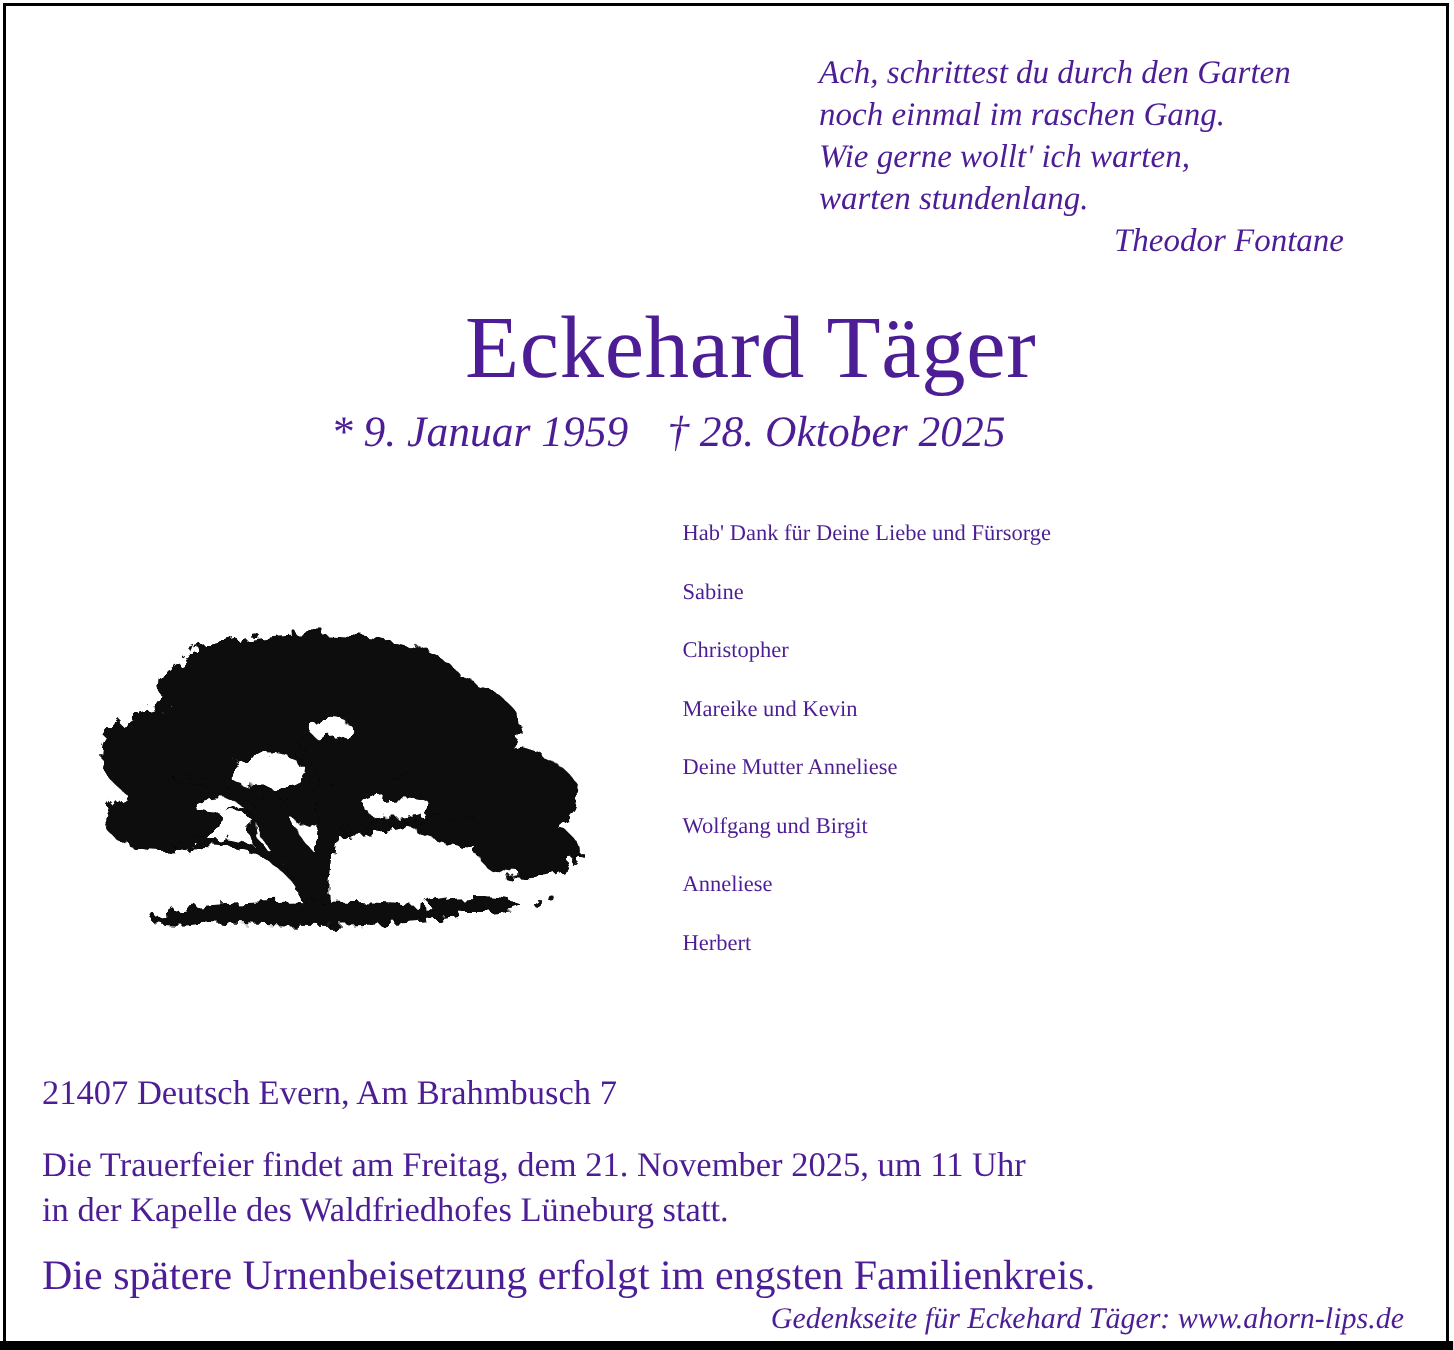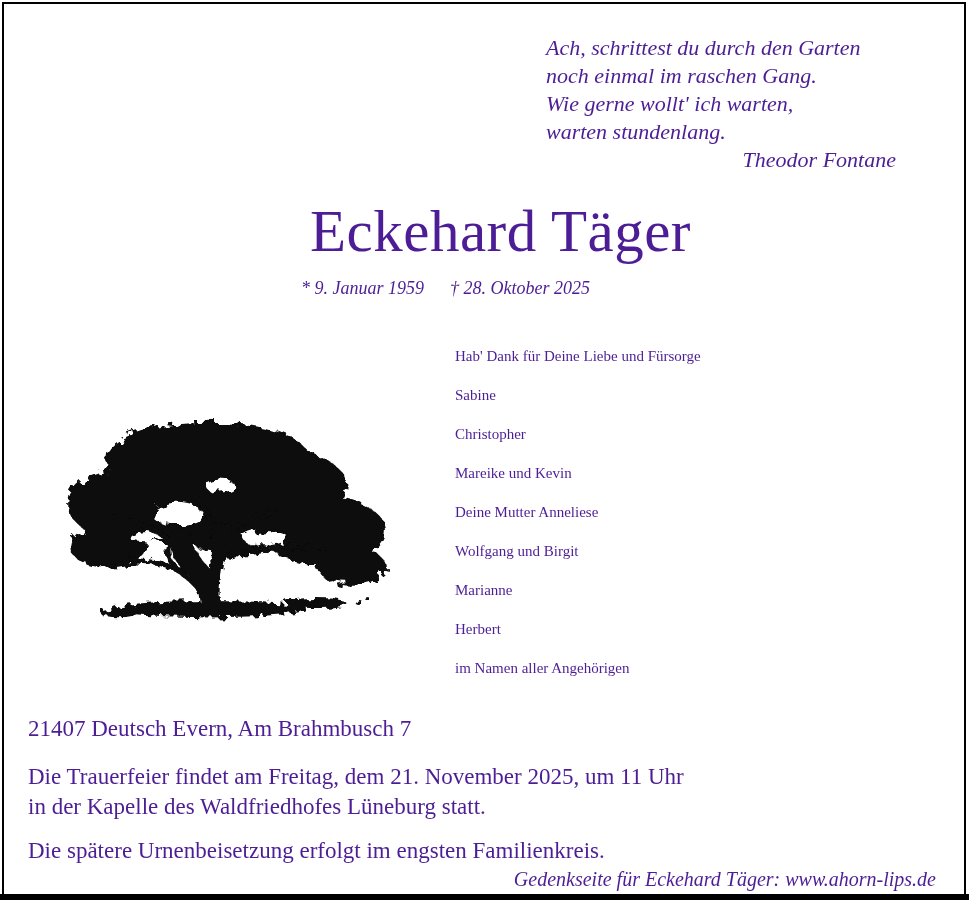--- a/index.html
+++ b/index.html
@@ -51,21 +51,21 @@
     line-height: 66px;
     font-weight: 400;
     letter-spacing: 0.5px;
   }
   .dates {
     position: absolute;
     left: 0; top: 274px;
     width: 891px;
     text-align: center;
     font-style: italic;
-    font-size: 18px;
+    font-size: 29px;
     line-height: 28px;
   }
   .dates .death-date { margin-left: 26px; }
   .tree {
     position: absolute;
     left: 58px; top: 414px;
     width: 332px; height: 212px;
     overflow: visible;
   }
   .tribute-list {
@@ -88,21 +88,21 @@
   .service-block {
     position: absolute;
     left: 28px; top: 762px;
     font-size: 23px;
     line-height: 30px;
     white-space: nowrap;
   }
   .burial-line {
     position: absolute;
     left: 28px; top: 836px;
-    font-size: 23px;
+    font-size: 28px;
     line-height: 30px;
     white-space: nowrap;
   }
   .memorial-line {
     position: absolute;
     right: 33px; top: 866px;
     font-style: italic;
     font-size: 20px;
     line-height: 26px;
     white-space: nowrap;
@@ -174,23 +174,22 @@
     </g>
   </svg>
 
   <div class="tribute-list">
     <div class="tribute-line">Hab' Dank für Deine Liebe und Fürsorge</div>
     <div class="tribute-line">Sabine</div>
     <div class="tribute-line">Christopher</div>
     <div class="tribute-line">Mareike und Kevin</div>
     <div class="tribute-line">Deine Mutter Anneliese</div>
     <div class="tribute-line">Wolfgang und Birgit</div>
-    <div class="tribute-line">Marianne</div>
+    <div class="tribute-line">Anneliese</div>
     <div class="tribute-line">Herbert</div>
-    <div class="tribute-line">im Namen aller Angehörigen</div>
   </div>
 
   <div class="address-line">21407 Deutsch Evern, Am Brahmbusch 7</div>
 
   <div class="service-block">
     <div>Die Trauerfeier findet am Freitag, dem 21. November 2025, um 11 Uhr</div>
     <div>in der Kapelle des Waldfriedhofes Lüneburg statt.</div>
   </div>
 
   <div class="burial-line">Die spätere Urnenbeisetzung erfolgt im engsten Familienkreis.</div>

